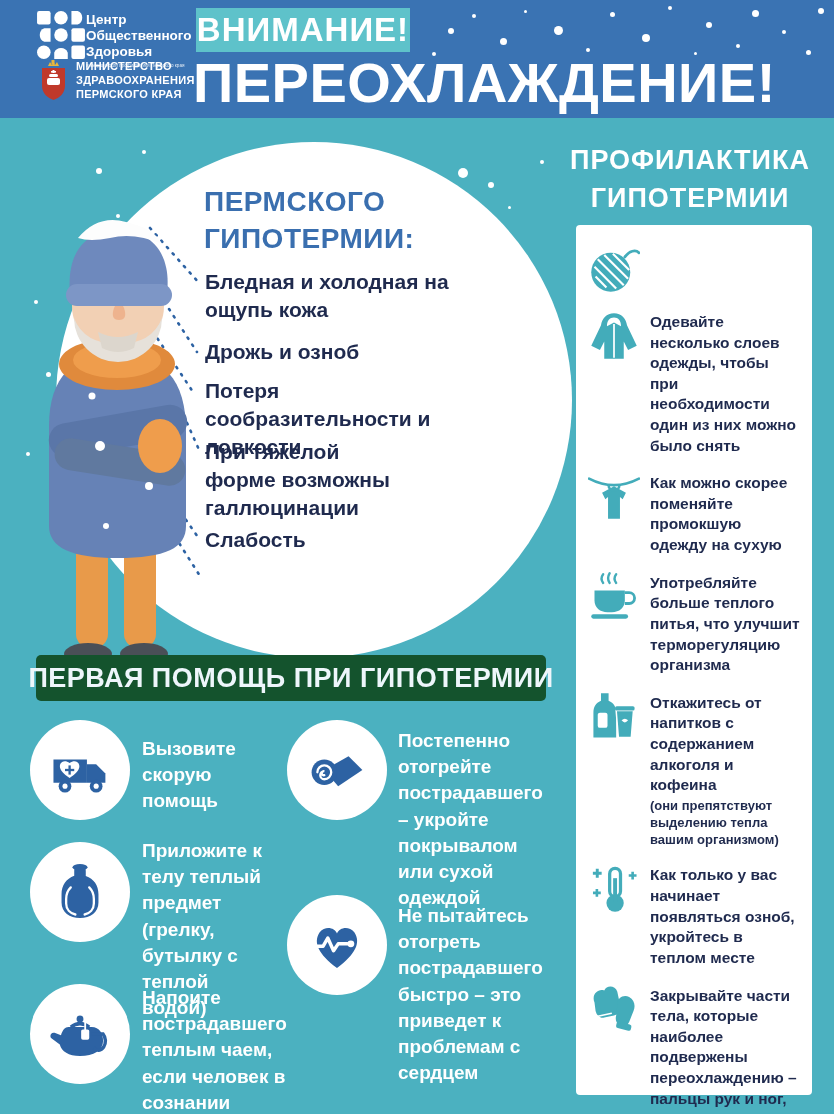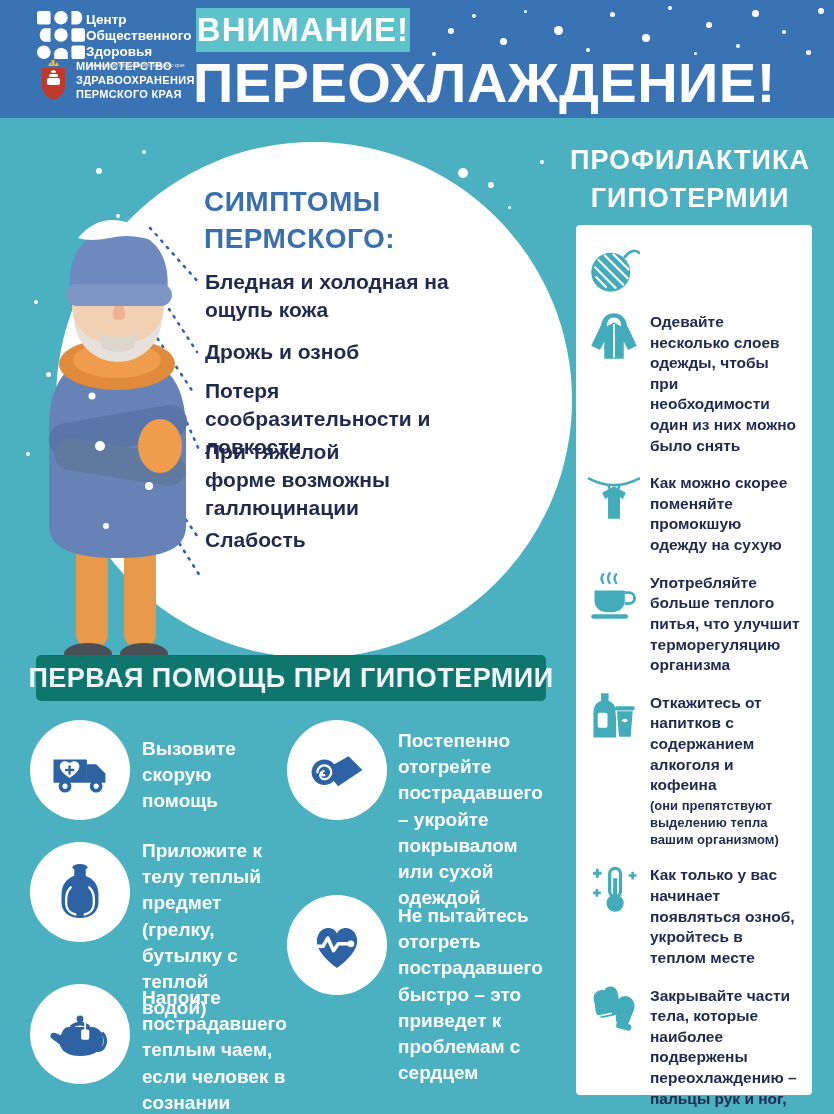--- a/index.html
+++ b/index.html
@@ -44,21 +44,21 @@
     position:absolute; left:576px; top:225px; width:236px; height:870px;
     background:#fff; border-radius:4px; padding:18px 12px 10px 12px;
   }
   .prev-item { display:flex; gap:10px; margin-bottom:15px; }
   .prev-icon { flex:0 0 52px; width:52px; height:52px; }
   .prev-text { color:#1f2a4e; font-weight:700; font-size:15.5px; line-height:1.33; padding-top:2px; }
   .prev-note { color:#1f2a4e; font-weight:700; font-size:13px; line-height:1.3; margin-top:2px; }
   
   .firstaid-banner {
     position:absolute; left:36px; top:655px; width:510px; height:46px;
-    background:#0f766e; border-radius:5px; color:#eef6fb; font-weight:700; font-size:27px;
+    background:#14532d; border-radius:5px; color:#eef6fb; font-weight:700; font-size:27px;
     display:flex; align-items:center; justify-content:center; letter-spacing:.5px; white-space:nowrap;
   }
   .fa-circle {
     position:absolute; width:100px; height:100px; border-radius:50%; background:#fff;
     display:flex; align-items:center; justify-content:center;
   }
   .fa-circle svg { width:60px; height:60px; }
   .fa-text { position:absolute; color:#fff; font-weight:700; font-size:19px; line-height:1.38; overflow-wrap:break-word; }
 </style>
 </head>
@@ -184,21 +184,21 @@
     <rect x="52" y="138" width="106" height="22" rx="11" fill="#7d96c6"></rect>
 
     <path d="M64 92 Q84 68 112 76 Q140 82 148 98 Q120 86 96 92 Q76 96 64 92 Z" fill="#fdfdfd"></path>
 
     <circle cx="78" cy="250" r="3.5" fill="#fff"></circle>
     <circle cx="135" cy="340" r="4" fill="#fff"></circle>
     <circle cx="92" cy="380" r="3" fill="#fff"></circle>
     <circle cx="86" cy="300" r="5" fill="#fff"></circle>
   </svg>
 
-  <div class="symptoms-heading">СИМПТОМЫ ПЕРМСКОГО:</div>
+  <div class="symptoms-heading">ПЕРМСКОГО ГИПОТЕРМИИ:</div>
   <div class="symptom" style="top:268px">Бледная и холодная на ощупь кожа</div>
   <div class="symptom" style="top:338px">Дрожь и озноб</div>
   <div class="symptom" style="top:377px;width:270px">Потеря сообразительности и ловкости</div>
   <div class="symptom" style="top:438px;width:200px">При тяжелой форме возможны галлюцинации</div>
   <div class="symptom" style="top:526px">Слабость</div>
 
   <div class="prevention-heading">ПРОФИЛАКТИКА ГИПОТЕРМИИ</div>
 
   <div class="prevention-card">
 

